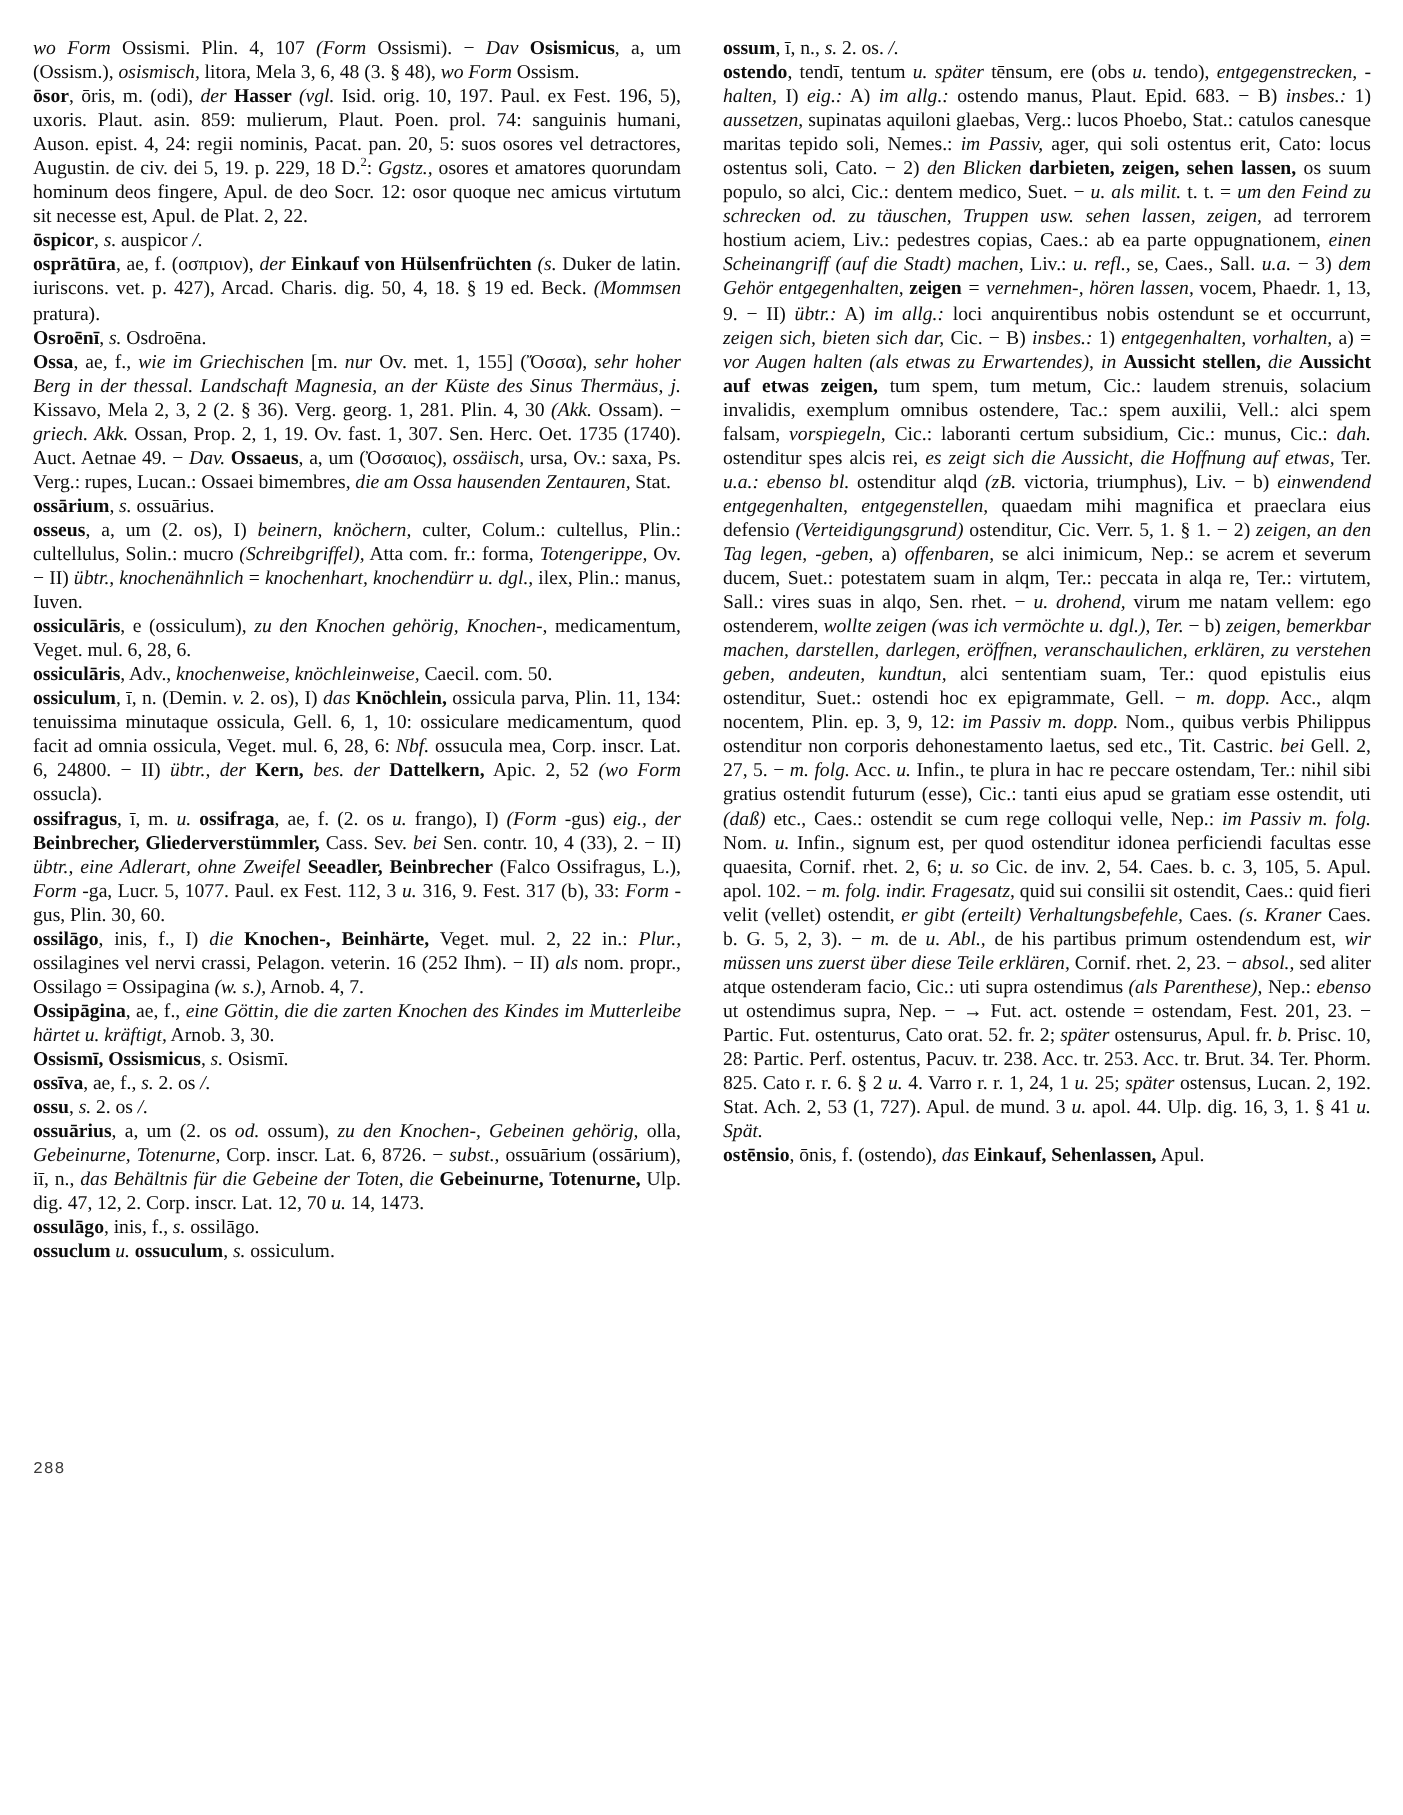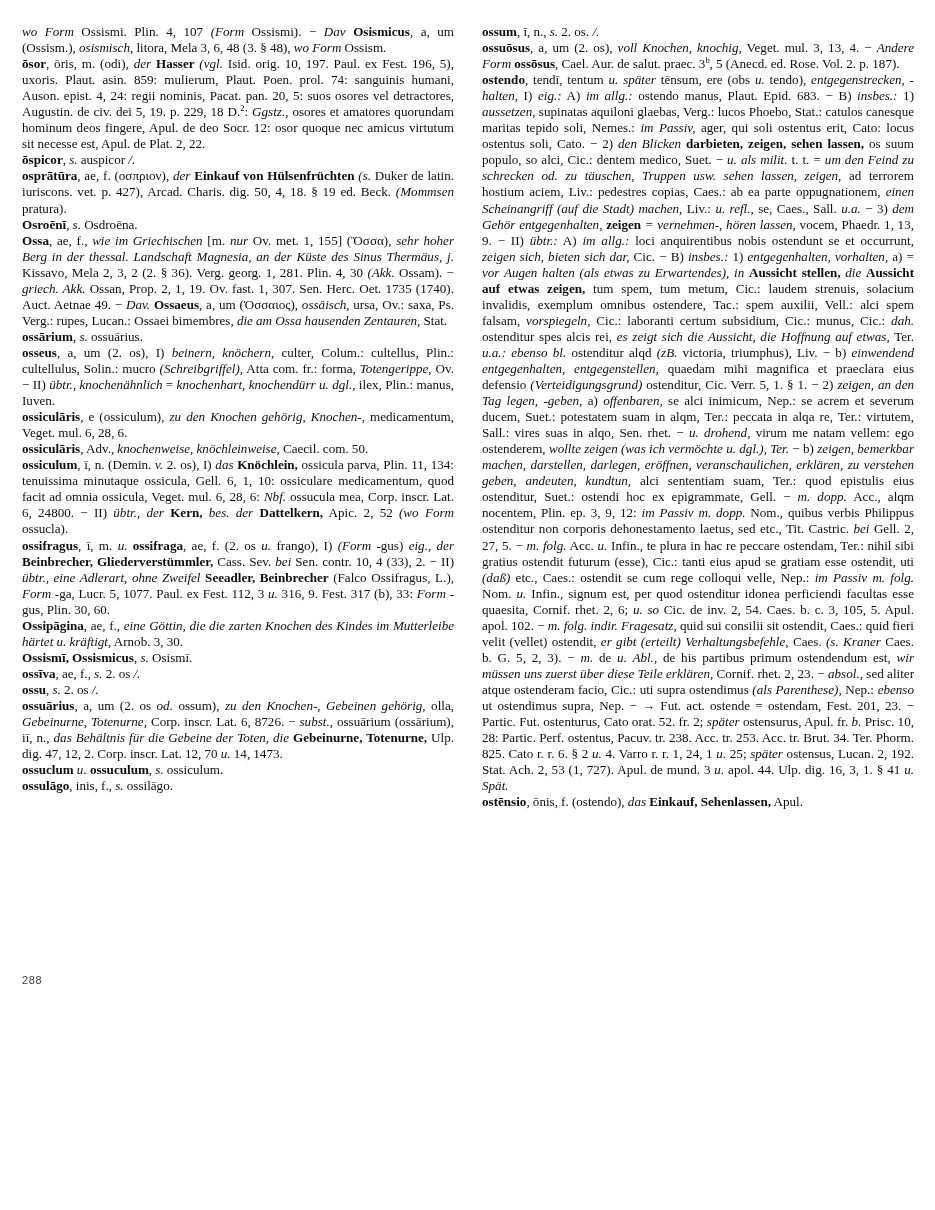--- a/index.html
+++ b/index.html
@@ -57,21 +57,21 @@
     font-size: 8.4px;
     vertical-align: super;
     line-height: 0;
   }
   .pagenum {
     position: absolute;
     left: 22px;
     bottom: 18px;
     font-size: 11px;
     color: #3b3b3b;
-    font-family: Liberation Sans, sans-serif;
+    font-family: Liberation Mono, monospace;
     letter-spacing: 0.6px;
   }
 </style>
 </head>
 <body>
 
 <div class="page">
 
   <div class="columns">
 
@@ -81,32 +81,32 @@
         <p class="entry"><b>ōspicor</b>, <i>s.</i> auspicor <i>/.</i></p>
         <p class="entry"><b>osprātūra</b>, ae, f. (οσπριον), <i>der <b>Einkauf von Hülsenfrüchten</b> (s.</i> Duker de latin. iuriscons. vet. p. 427), Arcad. Charis. dig. 50, 4, 18. § 19 ed. Beck. <i>(Mommsen</i> pratura).</p>
         <p class="entry"><b>Osroēnī</b>, <i>s.</i> Osdroēna.</p>
         <p class="entry"><b>Ossa</b>, ae, f., <i>wie im Griechischen</i> [m. <i>nur</i> Ov. met. 1, 155] (Ὄσσα), <i>sehr hoher Berg in der thessal. Landschaft Magnesia, an der Küste des Sinus Thermäus, j.</i> Kissavo, Mela 2, 3, 2 (2. § 36). Verg. georg. 1, 281. Plin. 4, 30 <i>(Akk.</i> Ossam). − <i>griech. Akk.</i> Ossan, Prop. 2, 1, 19. Ov. fast. 1, 307. Sen. Herc. Oet. 1735 (1740). Auct. Aetnae 49. − <i>Dav.</i> <b>Ossaeus</b>, a, um (Ὀσσαιος), <b><i>ossäisch,</i></b> ursa, Ov.: saxa, Ps. Verg.: rupes, Lucan.: Ossaei bimembres, <i>die am Ossa hausenden Zentauren,</i> Stat.</p>
         <p class="entry"><b>ossārium</b>, <i>s.</i> ossuārius.</p>
         <p class="entry"><b>osseus</b>, a, um (2. os), I) <b><i>beinern, knöchern,</i></b> culter, Colum.: cultellus, Plin.: cultellulus, Solin.: mucro <i>(Schreibgriffel),</i> Atta com. fr.: forma, <i>Totengerippe,</i> Ov. − II) <i>übtr., knochenähnlich</i> = <b><i>knochenhart, knochendürr</i></b> <i>u. dgl.,</i> ilex, Plin.: manus, Iuven.</p>
         <p class="entry"><b>ossiculāris</b>, e (ossiculum), <b><i>zu den Knochen gehörig, Knochen-,</i></b> medicamentum, Veget. mul. 6, 28, 6.</p>
         <p class="entry"><b>ossiculāris</b>, Adv., <b><i>knochenweise, knöchleinweise,</i></b> Caecil. com. 50.</p>
         <p class="entry"><b>ossiculum</b>, ī, n. (Demin. <i>v.</i> 2. os), I) <i>das <b>Knöchlein,</b></i> ossicula parva, Plin. 11, 134: tenuissima minutaque ossicula, Gell. 6, 1, 10: ossiculare medicamentum, quod facit ad omnia ossicula, Veget. mul. 6, 28, 6: <i>Nbf.</i> ossucula mea, Corp. inscr. Lat. 6, 24800. − II) <i>übtr., der <b>Kern,</b> bes. der <b>Dattelkern,</b></i> Apic. 2, 52 <i>(wo Form</i> ossucla).</p>
         <p class="entry"><b>ossifragus</b>, ī, m. <i>u.</i> <b>ossifraga</b>, ae, f. (2. os <i>u.</i> frango), I) <i>(Form</i> -gus) <i>eig., der <b>Beinbrecher, Gliederverstümmler,</b></i> Cass. Sev. <i>bei</i> Sen. contr. 10, 4 (33), 2. − II) <i>übtr., eine Adlerart, ohne Zweifel <b>Seeadler, Beinbrecher</b></i> (Falco Ossifragus, L.), <i>Form</i> -ga, Lucr. 5, 1077. Paul. ex Fest. 112, 3 <i>u.</i> 316, 9. Fest. 317 (b), 33: <i>Form</i> -gus, Plin. 30, 60.</p>
+        <p class="entry"><b>ossilāgo</b>, inis, f., I) <i>die <b>Knochen-, Beinhärte,</b></i> Veget. mul. 2, 22 in.: <i>Plur.,</i> ossilagines vel nervi crassi, Pelagon. veterin. 16 (252 Ihm). − II) <i>als</i> nom. propr., Ossilago = Ossipagina <i>(w. s.),</i> Arnob. 4, 7.</p>
         <p class="entry"><b>Ossipāgina</b>, ae, f., <i>eine Göttin, die die zarten Knochen des Kindes im Mutterleibe härtet u. kräftigt,</i> Arnob. 3, 30.</p>
         <p class="entry"><b>Ossismī, Ossismicus</b>, <i>s.</i> Osismī.</p>
         <p class="entry"><b>ossīva</b>, ae, f., <i>s.</i> 2. os <i>/.</i></p>
         <p class="entry"><b>ossu</b>, <i>s.</i> 2. os <i>/.</i></p>
         <p class="entry"><b>ossuārius</b>, a, um (2. os <i>od.</i> ossum), <b><i>zu den Knochen-, Gebeinen gehörig,</i></b> olla, <i>Gebeinurne, Totenurne,</i> Corp. inscr. Lat. 6, 8726. − <i>subst.,</i> ossuārium (ossārium), iī, n., <i>das Behältnis für die Gebeine der Toten, die <b>Gebeinurne, Totenurne,</b></i> Ulp. dig. 47, 12, 2. Corp. inscr. Lat. 12, 70 <i>u.</i> 14, 1473.</p>
+        <p class="entry"><b>ossulāgo</b>, inis, f., <i>s.</i> ossilāgo.</p>
         <p class="entry"><b>ossuclum</b> <i>u.</i> <b>ossuculum</b>, <i>s.</i> ossiculum.</p>
-        <p class="entry"><b>ossulāgo</b>, inis, f., <i>s.</i> ossilāgo.</p>
       </div>
 
     <div class="column" id="right-col">
         <p class="entry"><b>ossum</b>, ī, n., <i>s.</i> 2. os. <i>/.</i></p>
-        <p class="entry"><b>ossuōsus</b>, a, um (2. os), <b><i>voll Knochen, knochig,</i></b> Veget. mul. 3, 13, 4. − <i>Andere Form</i> <b>ossōsus</b>, Cael. Aur. de salut. praec. 3<sup>b</sup>, 5 (Anecd. ed. Rose. Vol. 2. p. 187).</p>
         <p class="entry"><b>ostendo</b>, tendī, tentum <i>u. später</i> tēnsum, ere (obs <i>u.</i> tendo), <b><i>entgegenstrecken, -halten,</i></b> I) <i>eig.:</i> A) <i>im allg.:</i> ostendo manus, Plaut. Epid. 683. − B) <i>insbes.:</i> 1) <b><i>aussetzen,</i></b> supinatas aquiloni glaebas, Verg.: lucos Phoebo, Stat.: catulos canesque maritas tepido soli, Nemes.: <i>im Passiv,</i> ager, qui soli ostentus erit, Cato: locus ostentus soli, Cato. − 2) <i>den Blicken <b>darbieten, zeigen, sehen lassen,</b></i> os suum populo, so alci, Cic.: dentem medico, Suet. − <i>u. als milit.</i> t. t. = <i>um den Feind zu schrecken od. zu täuschen, Truppen usw.</i> <b><i>sehen lassen, zeigen,</i></b> ad terrorem hostium aciem, Liv.: pedestres copias, Caes.: ab ea parte oppugnationem, <i>einen Scheinangriff (auf die Stadt) machen,</i> Liv.: <i>u. refl.,</i> se, Caes., Sall. <i>u.a.</i> − 3) <i>dem Gehör entgegenhalten, <b>zeigen</b> = vernehmen-, hören lassen,</i> vocem, Phaedr. 1, 13, 9. − II) <i>übtr.:</i> A) <i>im allg.:</i> loci anquirentibus nobis ostendunt se et occurrunt, <i>zeigen sich, bieten sich dar,</i> Cic. − B) <i>insbes.:</i> 1) <b><i>entgegenhalten, vorhalten,</i></b> a) = <b><i>vor Augen halten</i></b> <i>(als etwas zu Erwartendes), in <b>Aussicht stellen,</b> die <b>Aussicht auf etwas zeigen,</b></i> tum spem, tum metum, Cic.: laudem strenuis, solacium invalidis, exemplum omnibus ostendere, Tac.: spem auxilii, Vell.: alci spem falsam, <i>vorspiegeln,</i> Cic.: laboranti certum subsidium, Cic.: munus, Cic.: <i>dah.</i> ostenditur spes alcis rei, <i>es zeigt sich die Aussicht, die Hoffnung auf etwas,</i> Ter. <i>u.a.: ebenso bl.</i> ostenditur alqd <i>(zB.</i> victoria, triumphus), Liv. − b) <i>einwendend</i> <b><i>entgegenhalten, entgegenstellen,</i></b> quaedam mihi magnifica et praeclara eius defensio <i>(Verteidigungsgrund)</i> ostenditur, Cic. Verr. 5, 1. § 1. − 2) <b><i>zeigen, an den Tag legen, -geben,</i></b> a) <b><i>offenbaren,</i></b> se alci inimicum, Nep.: se acrem et severum ducem, Suet.: potestatem suam in alqm, Ter.: peccata in alqa re, Ter.: virtutem, Sall.: vires suas in alqo, Sen. rhet. − <i>u. drohend,</i> virum me natam vellem: ego ostenderem, <i>wollte zeigen (was ich vermöchte u. dgl.), Ter.</i> − b) <b><i>zeigen, bemerkbar machen, darstellen, darlegen, eröffnen, veranschaulichen, erklären, zu verstehen geben, andeuten, kundtun,</i></b> alci sententiam suam, Ter.: quod epistulis eius ostenditur, Suet.: ostendi hoc ex epigrammate, Gell. − <i>m. dopp.</i> Acc., alqm nocentem, Plin. ep. 3, 9, 12: <i>im Passiv m. dopp.</i> Nom., quibus verbis Philippus ostenditur non corporis dehonestamento laetus, sed etc., Tit. Castric. <i>bei</i> Gell. 2, 27, 5. − <i>m. folg.</i> Acc. <i>u.</i> Infin., te plura in hac re peccare ostendam, Ter.: nihil sibi gratius ostendit futurum (esse), Cic.: tanti eius apud se gratiam esse ostendit, uti <i>(daß)</i> etc., Caes.: ostendit se cum rege colloqui velle, Nep.: <i>im Passiv m. folg.</i> Nom. <i>u.</i> Infin., signum est, per quod ostenditur idonea perficiendi facultas esse quaesita, Cornif. rhet. 2, 6; <i>u. so</i> Cic. de inv. 2, 54. Caes. b. c. 3, 105, 5. Apul. apol. 102. − <i>m. folg. indir. Fragesatz,</i> quid sui consilii sit ostendit, Caes.: quid fieri velit (vellet) ostendit, <i>er gibt (erteilt) Verhaltungsbefehle,</i> Caes. <i>(s. Kraner</i> Caes. b. G. 5, 2, 3). − <i>m.</i> de <i>u. Abl.,</i> de his partibus primum ostendendum est, <i>wir müssen uns zuerst über diese Teile erklären,</i> Cornif. rhet. 2, 23. − <i>absol.,</i> sed aliter atque ostenderam facio, Cic.: uti supra ostendimus <i>(als Parenthese),</i> Nep.: <i>ebenso</i> ut ostendimus supra, Nep. − → Fut. act. ostende = ostendam, Fest. 201, 23. − Partic. Fut. ostenturus, Cato orat. 52. fr. 2; <i>später</i> ostensurus, Apul. fr. <i>b.</i> Prisc. 10, 28: Partic. Perf. ostentus, Pacuv. tr. 238. Acc. tr. 253. Acc. tr. Brut. 34. Ter. Phorm. 825. Cato r. r. 6. § 2 <i>u.</i> 4. Varro r. r. 1, 24, 1 <i>u.</i> 25; <i>später</i> ostensus, Lucan. 2, 192. Stat. Ach. 2, 53 (1, 727). Apul. de mund. 3 <i>u.</i> apol. 44. Ulp. dig. 16, 3, 1. § 41 <i>u. Spät.</i></p>
         <p class="entry"><b>ostēnsio</b>, ōnis, f. (ostendo), <i>das <b>Einkauf, Sehenlassen,</b></i> Apul.</p>
       </div>
 
   </div>
 
   <div class="pagenum">288</div>
 
 </div>
 

